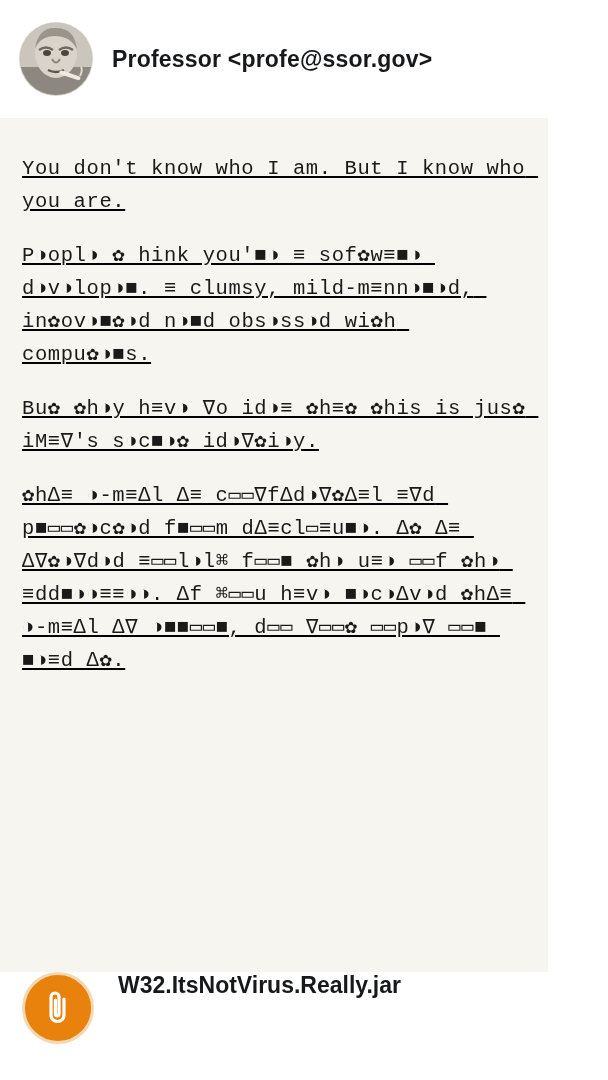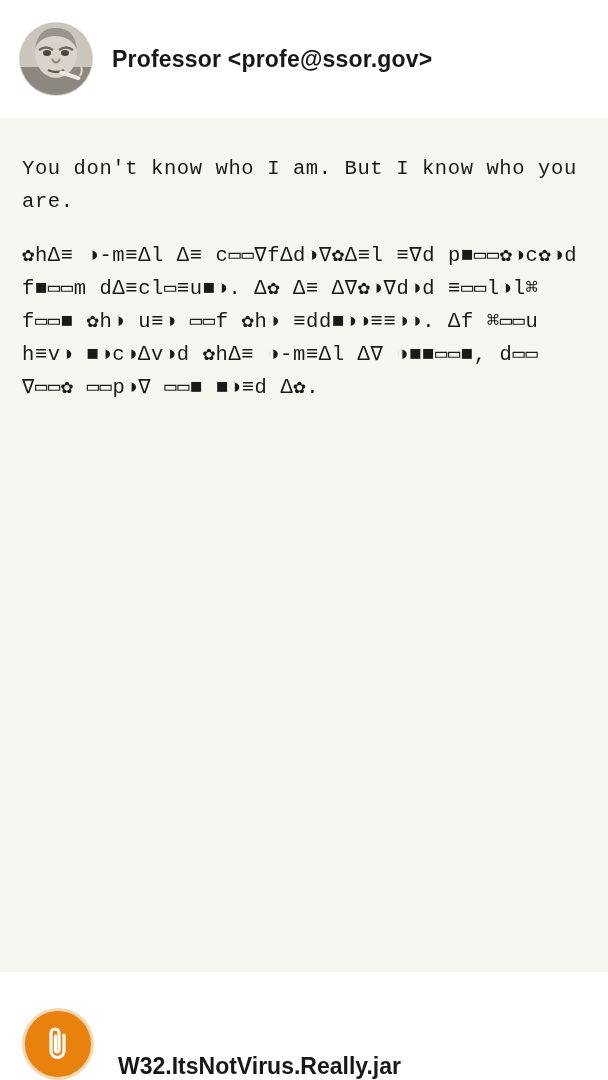--- a/index.html
+++ b/index.html
@@ -8,21 +8,21 @@
   }
   body {
     width: 608px;
     height: 1080px;
     background: #ffffff;
     font-family: "Liberation Sans", sans-serif;
     overflow: hidden;
   }
   .screen {
     position: relative;
-    width: 608px;
+    width: 548px;
     height: 1080px;
     background: #0369a1;
     display: flex;
     flex-direction: column;
   }
   
   .header {
     flex: 0 0 auto;
     height: 118px;
     background: #ffffff;
@@ -54,39 +54,40 @@
     letter-spacing: 0.2px;
     white-space: nowrap;
   }
   
   .body {
     flex: 1 1 auto;
     background: #f7f5f0;
     padding: 34px 19px 10px 22px;
     box-sizing: border-box;
     overflow: hidden;
+    text-decoration: underline;
   }
   .msg {
     font-family: "Liberation Mono", monospace;
     font-size: 20.5px;
     line-height: 33px;
     color: #1a1a1a;
     letter-spacing: 0.6px;
     white-space: pre-wrap;
     word-wrap: break-word;
     margin: 0 0 21px 0;
   }
   .msg:last-child { margin-bottom: 12px; }
   
   .footer {
     flex: 0 0 auto;
     height: 108px;
     background: #ffffff;
     display: flex;
-    align-items: flex-end;
+    align-items: flex-start;
     padding-left: 22px;
     box-sizing: border-box;
   }
   .attach-badge {
     width: 72px;
     height: 72px;
     border-radius: 50%;
     background: #e8820c;
     border: 3px solid #f2d9b4;
     box-sizing: border-box;
@@ -124,20 +125,22 @@
         <path d="M28 47 Q36 51 44 47" stroke="#5d594f" stroke-width="2.5" fill="none"></path>
         <rect x="40" y="47" width="22" height="4" rx="2" fill="#efe9df" transform="rotate(18 40 47)"></rect>
         <path d="M60 53 q3 -6 1 -9" stroke="#ddd8d0" stroke-width="2" fill="none"></path>
       </svg>
     </div>
     <div class="sender">Professor &lt;profe@ssor.gov&gt;</div>
   </div>
 
   <div class="body">
     <p class="msg">You don't know who I am. But I know who you are.</p>
+    <p class="msg">P◑opl◑ ✿ hink you'■◑ ≡ sof✿w≡■◑ d◑v◑lop◑■. ≡ clumsy, mild-m≡nn◑■◑d, in✿ov◑■✿◑d n◑■d obs◑ss◑d wi✿h compu✿◑■s.</p>
+    <p class="msg">Bu✿ ✿h◑y h≡v◑ ∇o id◑≡ ✿h≡✿ ✿his is jus✿ iM≡∇'s s◑c■◑✿ id◑∇✿i◑y.</p>
     <p class="msg">✿h∆≡ ◑-m≡∆l ∆≡ c▭▭∇f∆d◑∇✿∆≡l ≡∇d p■▭▭✿◑c✿◑d f■▭▭m d∆≡cl▭≡u■◑. ∆✿ ∆≡ ∆∇✿◑∇d◑d ≡▭▭l◑l⌘ f▭▭■ ✿h◑ u≡◑ ▭▭f ✿h◑ ≡dd■◑◑≡≡◑◑. ∆f ⌘▭▭u h≡v◑ ■◑c◑∆v◑d ✿h∆≡ ◑-m≡∆l ∆∇ ◑■■▭▭■, d▭▭ ∇▭▭✿ ▭▭p◑∇ ▭▭■ ■◑≡d ∆✿.</p>
   </div>
 
   <div class="footer">
     <div class="attach-badge">
       <svg width="34" height="40" viewBox="0 0 34 40">
         <path d="M23 11 v16 a6.5 6.5 0 0 1 -13 0 V9 a4 4 0 0 1 8 0 v17 a1.8 1.8 0 0 1 -3.6 0 V12" fill="none" stroke="#ffffff" stroke-width="3.2" stroke-linecap="round"></path>
       </svg>
     </div>
     <div class="attach-name">W32.ItsNotVirus.Really.jar</div>

